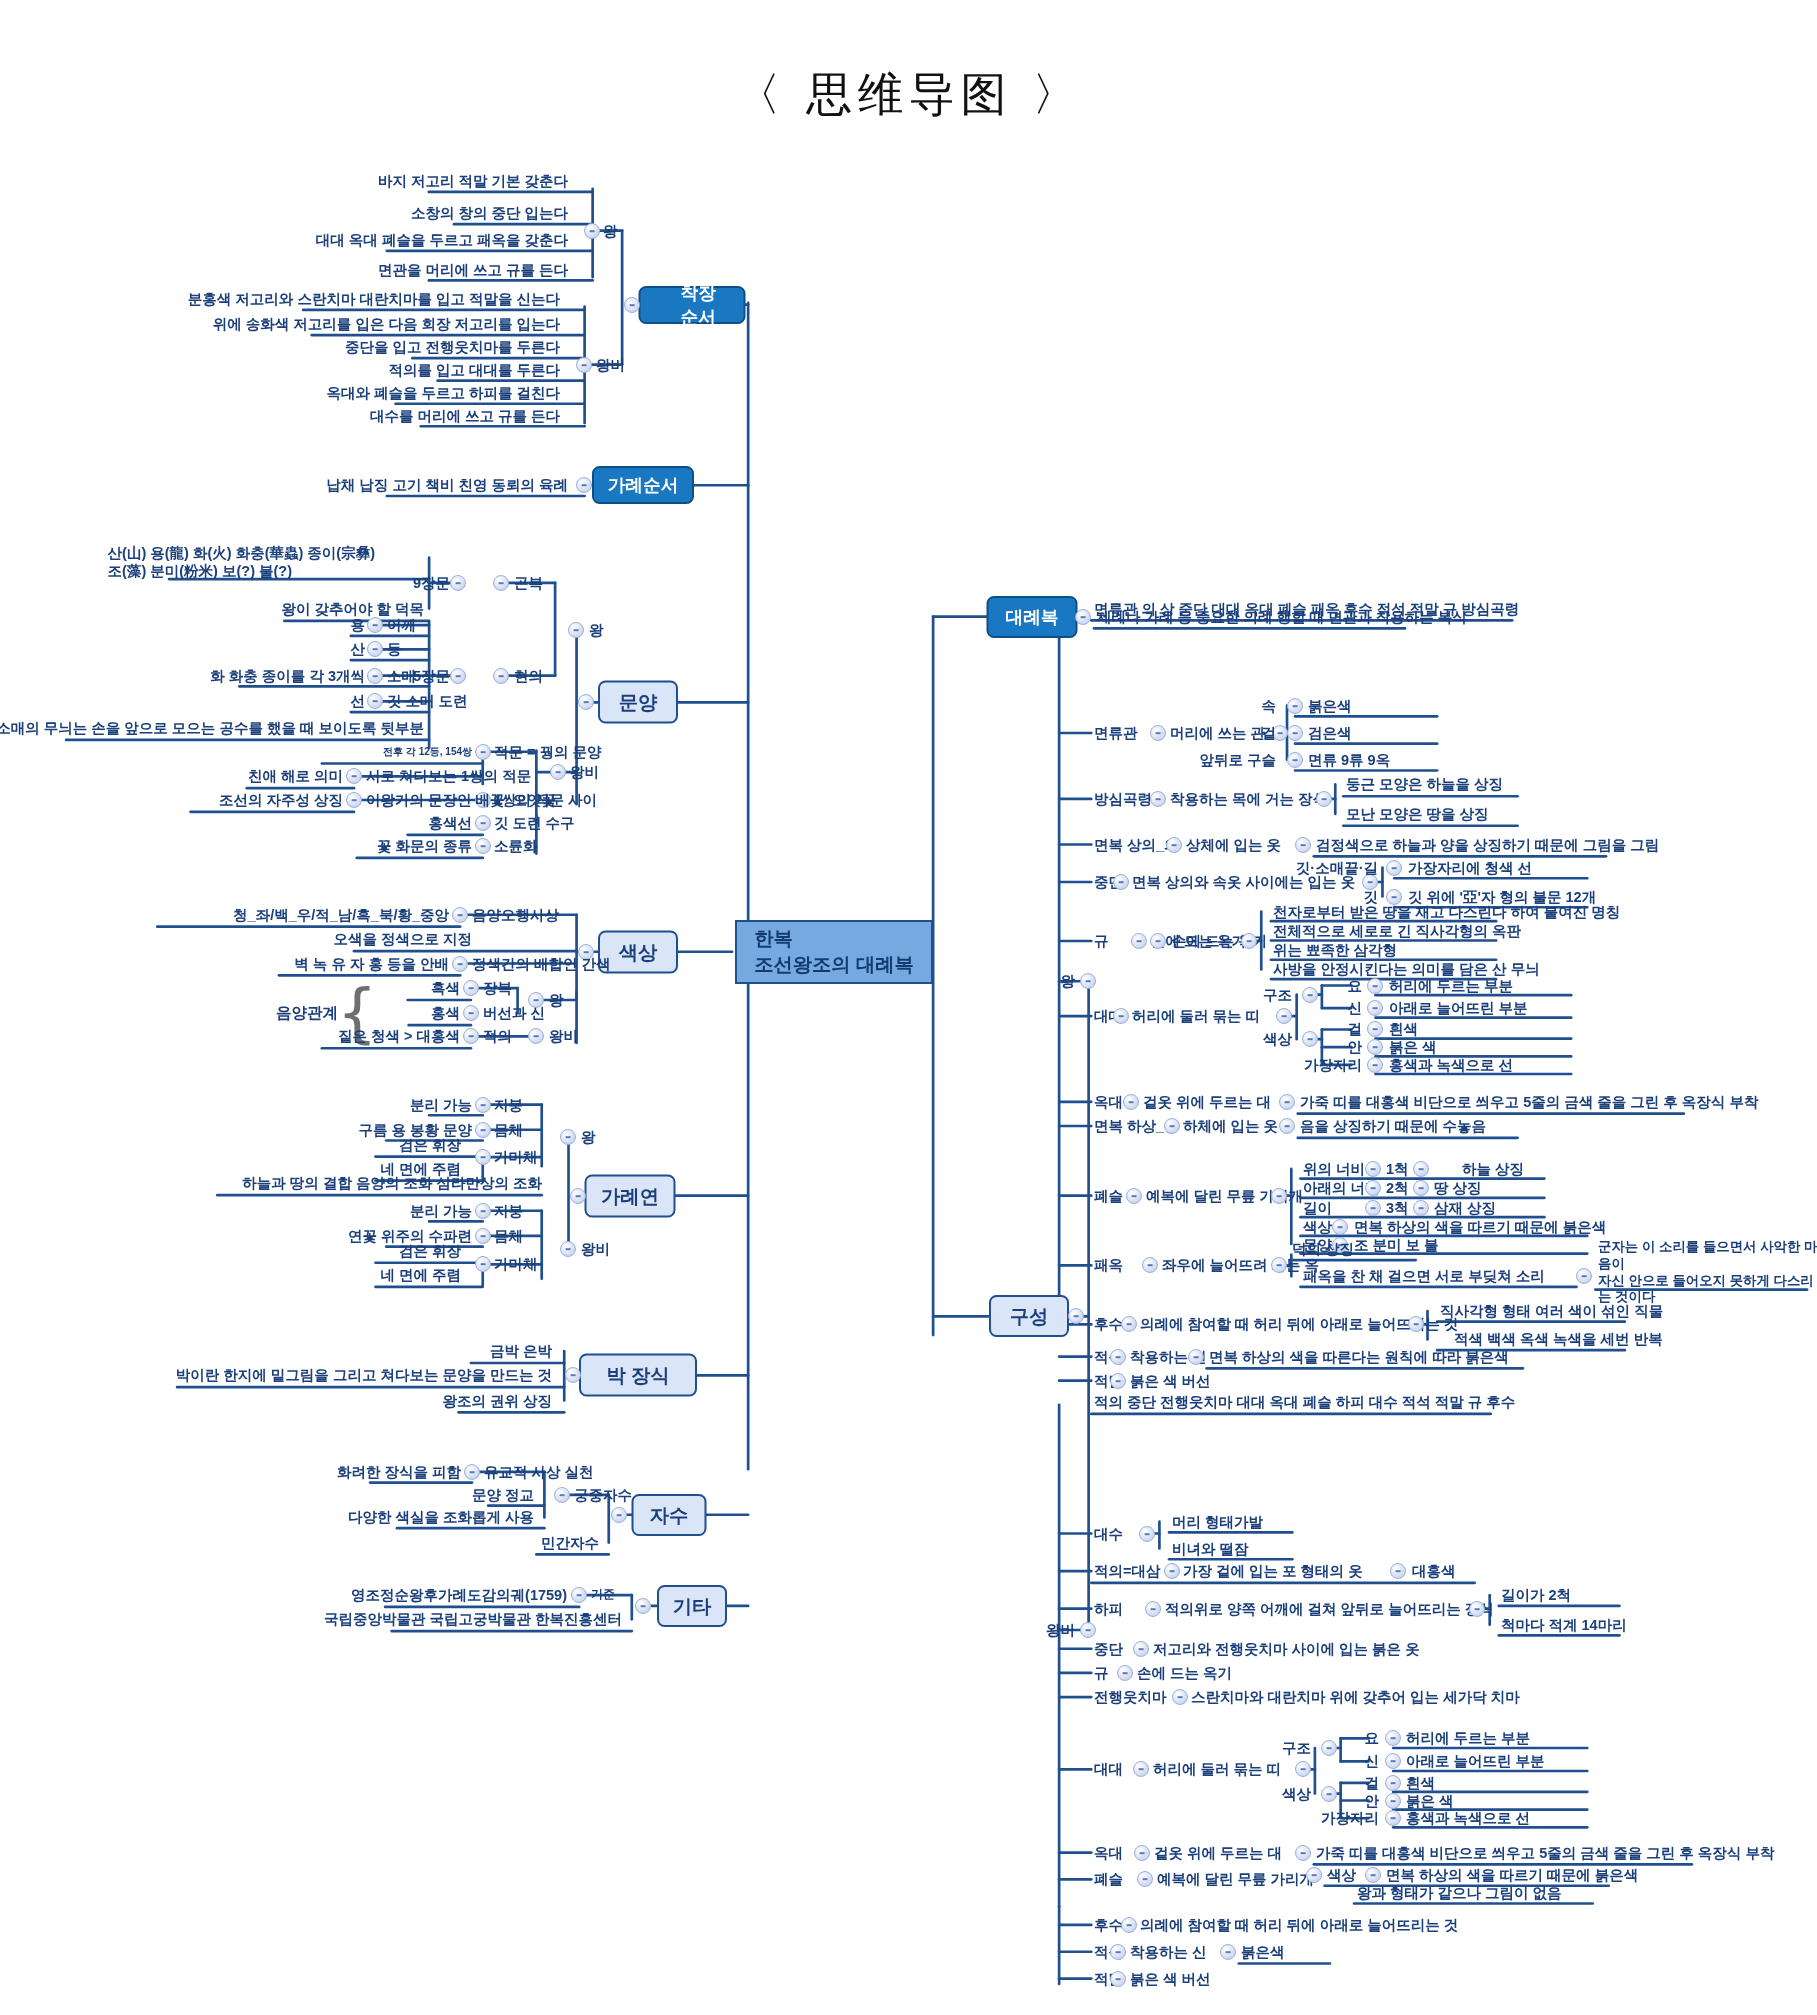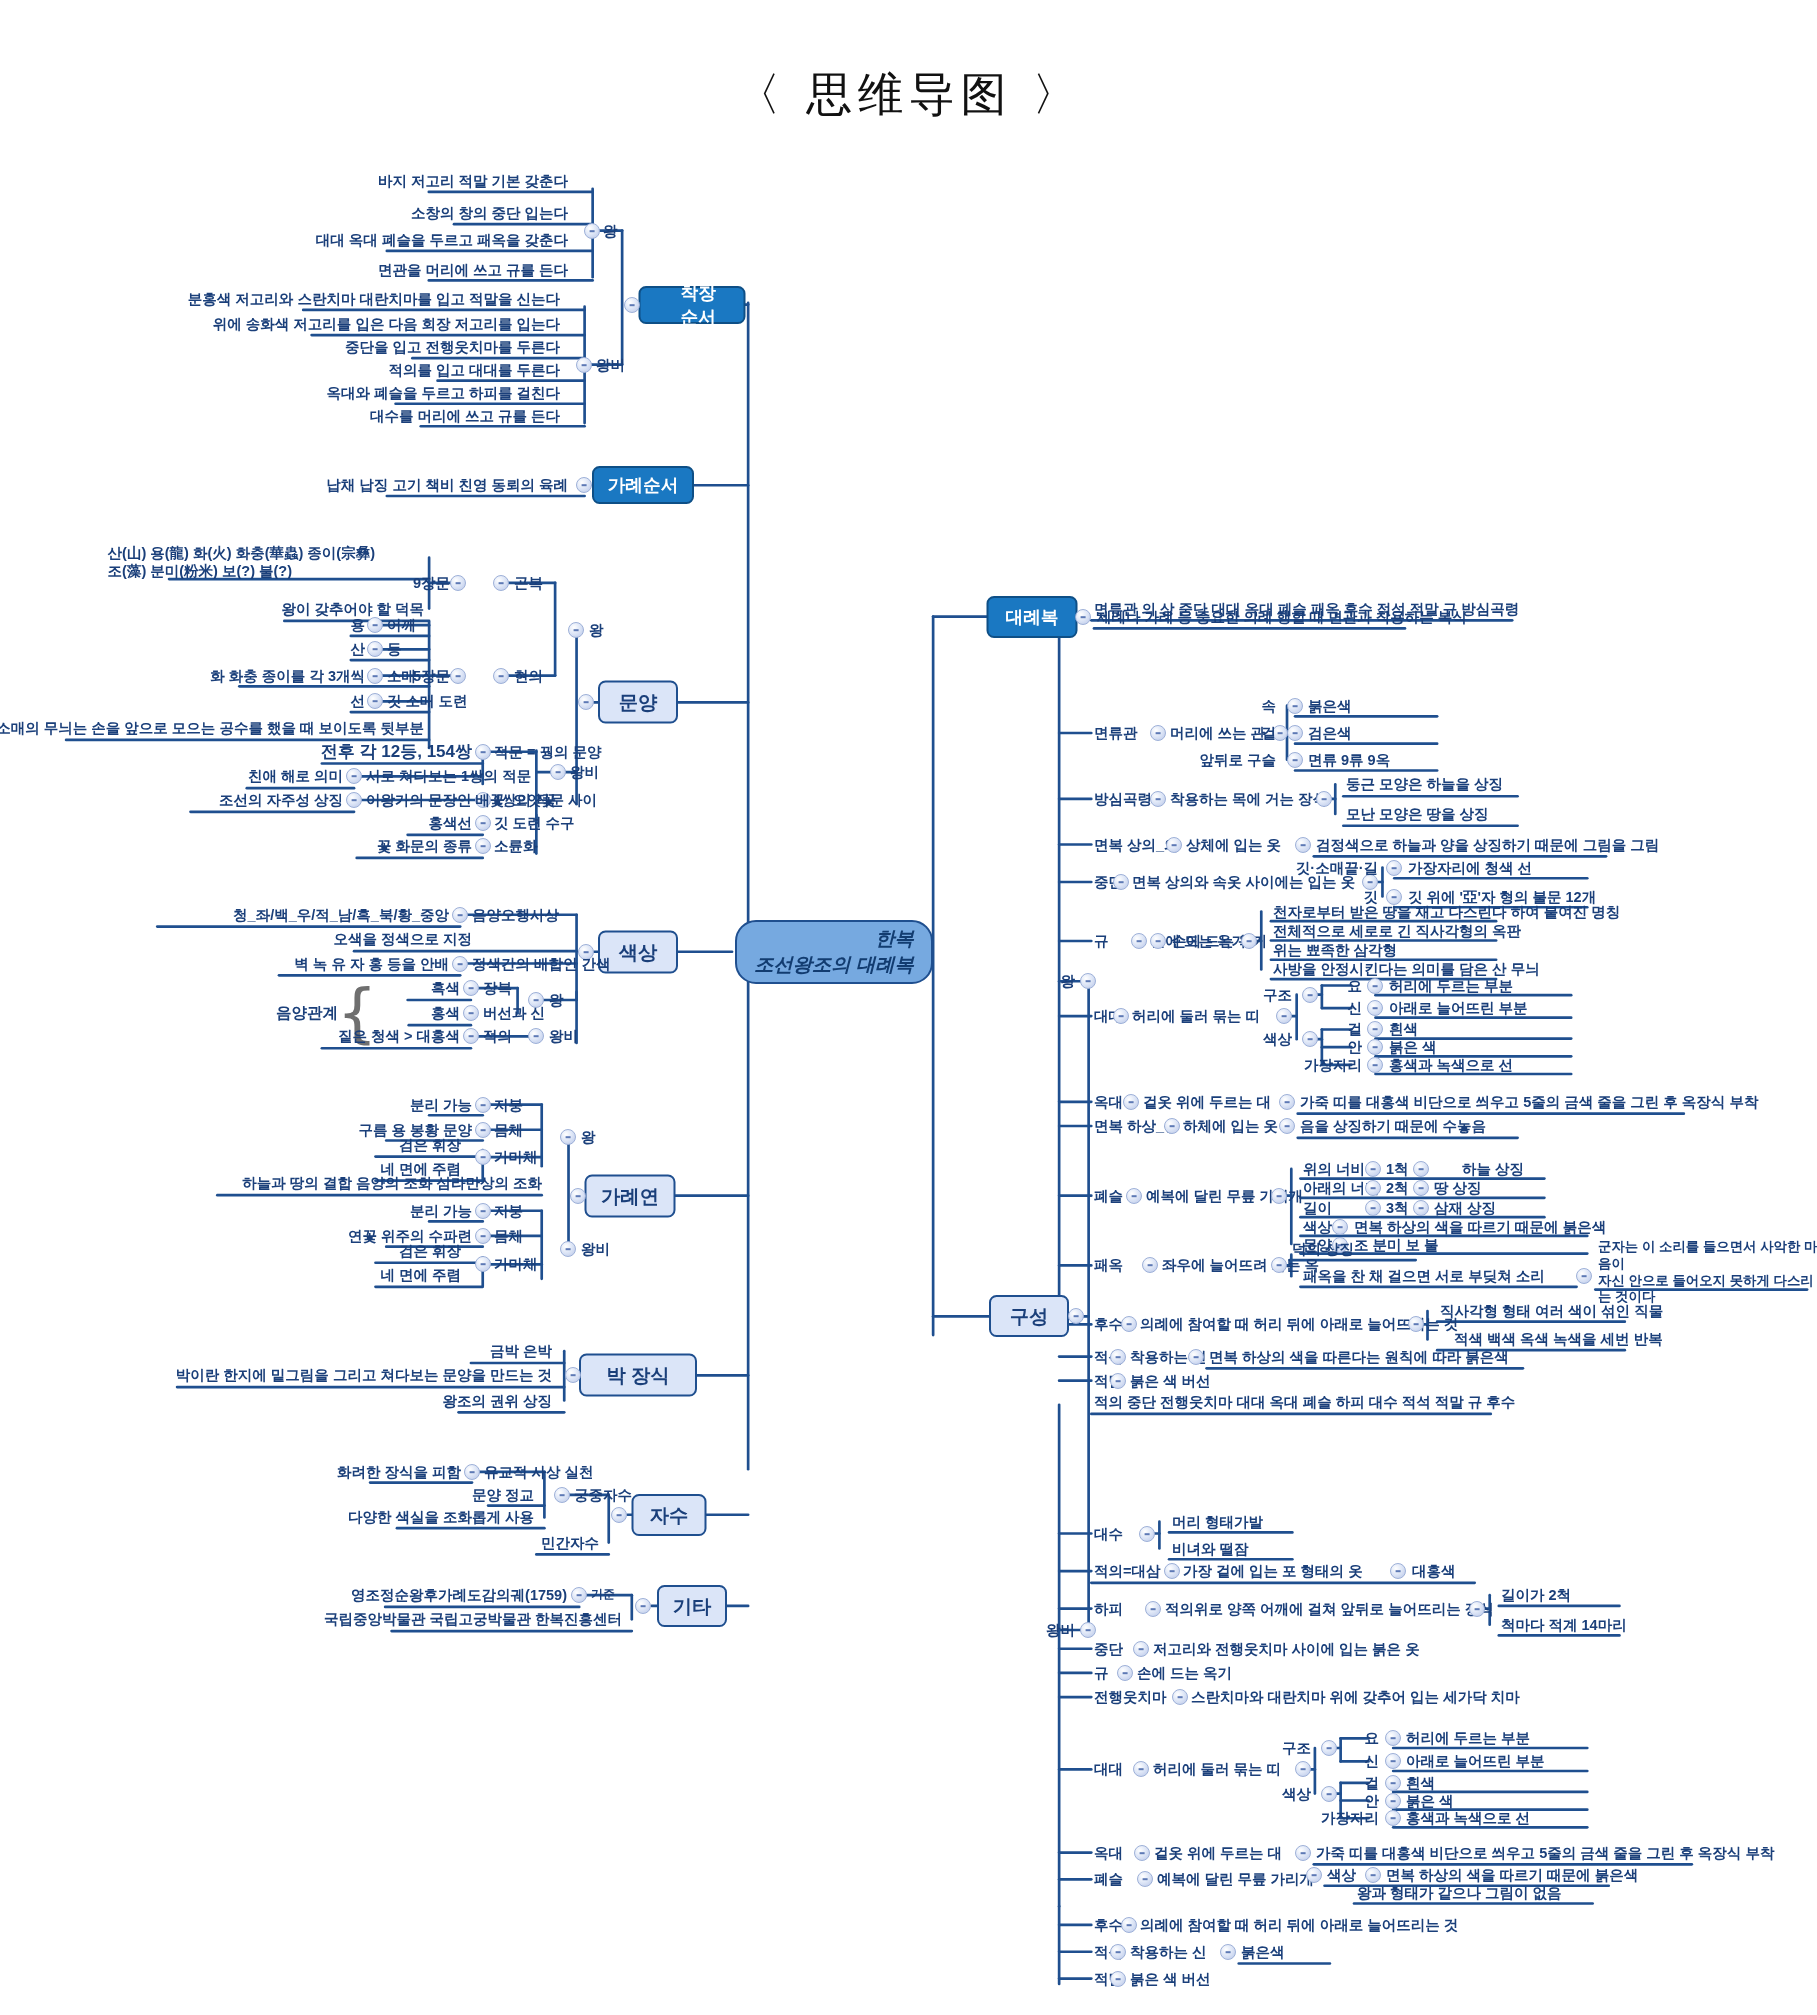--- a/index.html
+++ b/index.html
@@ -40,22 +40,22 @@
   .box{
     position:absolute;transform:translate(-50%,-50%);
     border:2.1px solid #1f4f8f;border-radius:7.5px;
     background:#dbe5f8;color:#1a3f7a;font-weight:700;
     display:flex;align-items:center;justify-content:center;
     font-size:18px;padding:5.4px 10.7px;box-sizing:border-box;
   }
   .box.dark{background:#1a78c2;color:#ffffff;border-color:#0e4f86;}
   .box.root{
     background:#76a9e0;color:#123c70;border-color:#1f4f8f;
-    font-size:19.3px;line-height:1.35;flex-direction:column;border-radius:21px;
-    white-space:pre-line;text-align:right;font-style:italic;
+    font-size:19.3px;line-height:1.35;flex-direction:column;border-radius:0;
+    white-space:pre-line;text-align:left;
   }
   .brace{
     position:absolute;transform:translate(-50%,-50%);
     font-size:64px;color:#6f6f6f;font-family:"DejaVu Sans",sans-serif;
     line-height:1;
   }
 </style>
 </head>
 <body>
 
@@ -339,21 +339,21 @@
       <div class="lbl l" style="left: 387px; top: 676px; font-size: 14.5px;">소매</div>
       <div class="lbl r" style="left: 365px; top: 676px; font-size: 14.5px;">화 화충 종이를 각 3개씩</div>
       <div class="bullet" style="left: 375px; top: 701px;"></div>
       <div class="lbl l" style="left: 387px; top: 701px; font-size: 14.5px;">깃 소매 도련</div>
       <div class="lbl r" style="left: 365px; top: 701px; font-size: 14.5px;">선</div>
       <div class="lbl r" style="left: 424px; top: 728px; font-size: 14.5px;">소매의 무늬는 손을 앞으로 모으는 공수를 했을 때 보이도록 뒷부분</div>
       <div class="bullet" style="left: 558px; top: 772px;"></div>
       <div class="lbl l" style="left: 570px; top: 772px; font-size: 14.5px;">왕비</div>
       <div class="bullet" style="left: 483px; top: 752px;"></div>
       <div class="lbl l" style="left: 494px; top: 752px; font-size: 14.5px;">적문 = 꿩의 문양</div>
-      <div class="lbl r" style="left: 472px; top: 752px; font-size: 17px;">전후 각 12등, 154쌍</div>
+      <div class="lbl r" style="left: 472px; top: 752px; font-size: 10px;">전후 각 12등, 154쌍</div>
       <div class="bullet" style="left: 354px; top: 776px;"></div>
       <div class="lbl l" style="left: 366px; top: 776px; font-size: 14.5px;">서로 쳐다보는 1쌍의 적문</div>
       <div class="lbl r" style="left: 343px; top: 776px; font-size: 14.5px;">친애 해로 의미</div>
       <div class="bullet" style="left: 483px; top: 800px;"></div>
       <div class="lbl l" style="left: 494px; top: 800px; font-size: 14.5px;">1쌍의 적문 사이</div>
       <div class="bullet" style="left: 354px; top: 800px;"></div>
       <div class="lbl l" style="left: 366px; top: 800px; font-size: 14.5px;">이왕가의 문장인 배꽃_오얏꽃</div>
       <div class="lbl r" style="left: 343px; top: 800px; font-size: 14.5px;">조선의 자주성 상징</div>
       <div class="bullet" style="left: 483px; top: 823px;"></div>
       <div class="lbl l" style="left: 494px; top: 823px; font-size: 14.5px;">깃 도련 수구</div>

